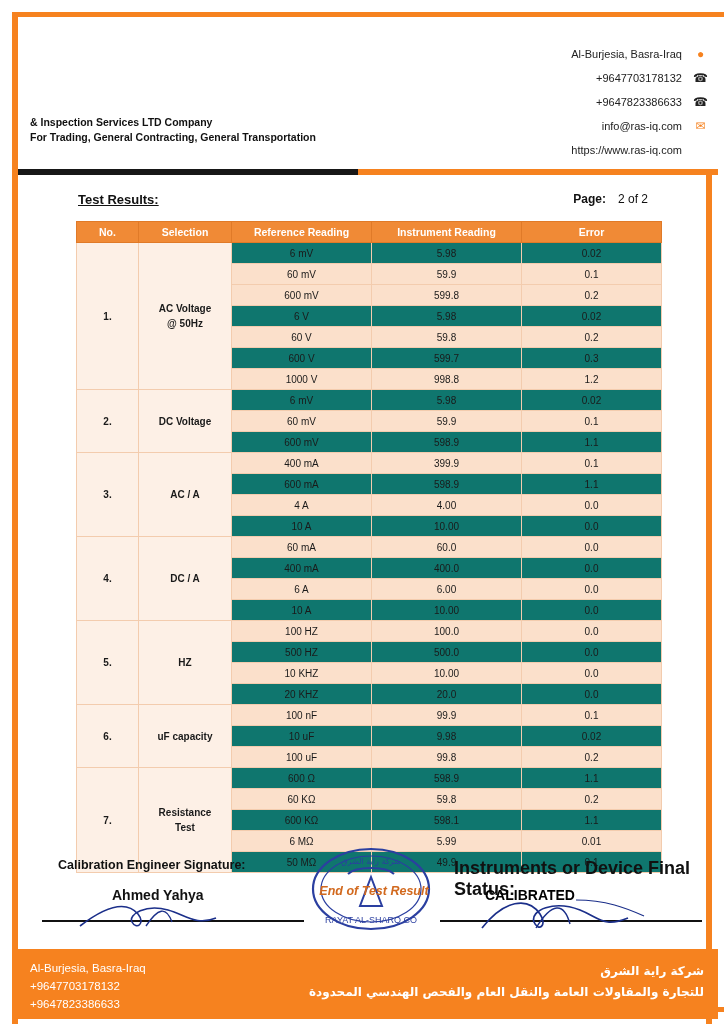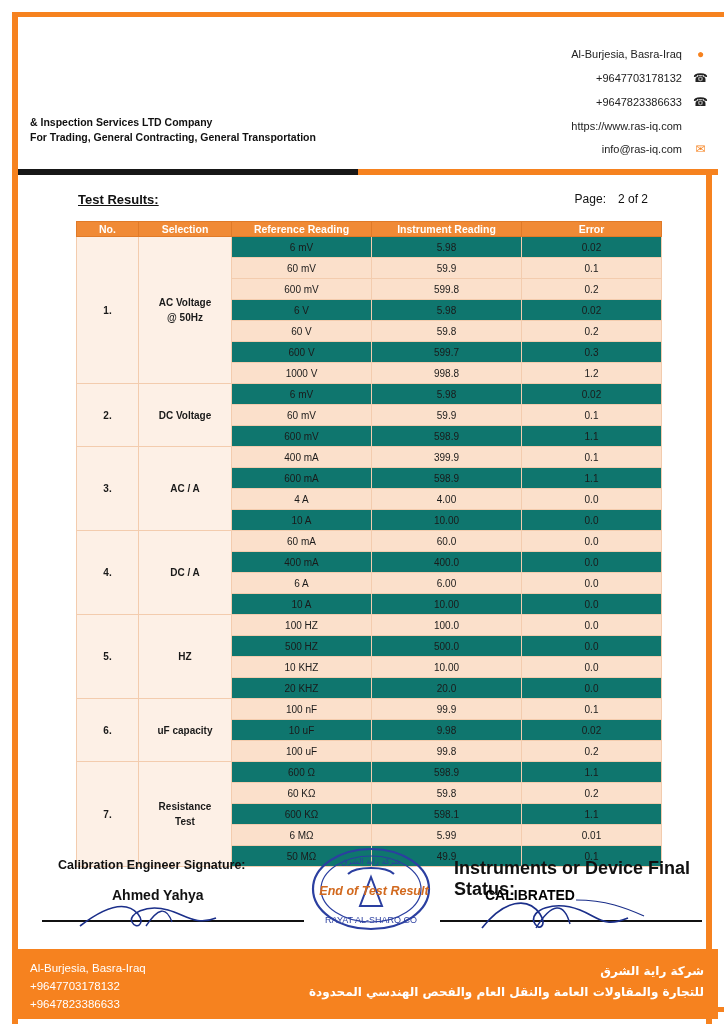--- a/index.html
+++ b/index.html
@@ -107,39 +107,39 @@
   .test-results-label {
     position: absolute; left: 72px; top: 186px;
     font-size: 13px; font-weight: bold; color: #111;
     text-decoration: underline;
   }
   .page-label {
     position: absolute; right: 70px; top: 186px;
     font-size: 12px; color: #111;
     white-space: nowrap;
   }
-  .page-label b { font-weight: normal; }
+  .page-label b { font-weight: bold; }
   .page-label span.val { margin-left: 12px; }
 
   
   .table-wrap {
     position: absolute; left: 70px; top: 215px;
     width: 585px;
   }
   table.rt {
     border-collapse: collapse;
     width: 585px;
     table-layout: fixed;
   }
   table.rt th {
     background: #f08a36;
     color: #ffffff;
     font-size: 10.5px;
     font-weight: bold;
-    height: 15px;
+    height: 21px;
     border: 1px solid #e07a28;
     text-align: center;
   }
   table.rt td {
     border: 1px solid #f3ccae;
     font-size: 10px;
     height: 21px;
     text-align: center;
     color: #1a1a1a;
   }
@@ -237,26 +237,26 @@
       </div>
       <div>
         <span class="txt">+9647703178132</span>
         <span class="ic phone">☎</span>
       </div>
       <div>
         <span class="txt">+9647823386633</span>
         <span class="ic phone">☎</span>
       </div>
       <div>
+        <span class="txt">info@ras-iq.com</span>
+        <span class="ic mail">✉</span>
+      </div>
+      <div>
         <span class="txt">https://www.ras-iq.com</span>
         <span class="ic"></span>
-      </div>
-      <div>
-        <span class="txt">info@ras-iq.com</span>
-        <span class="ic mail">✉</span>
       </div>
     </div>
   </div>
 
   <div class="header-rule"></div>
   <div class="header-rule-dark"></div>
 
   <div class="test-results-label">Test Results:</div>
   <div class="page-label">
     <b>Page:</b><span class="val">2 of 2</span>

